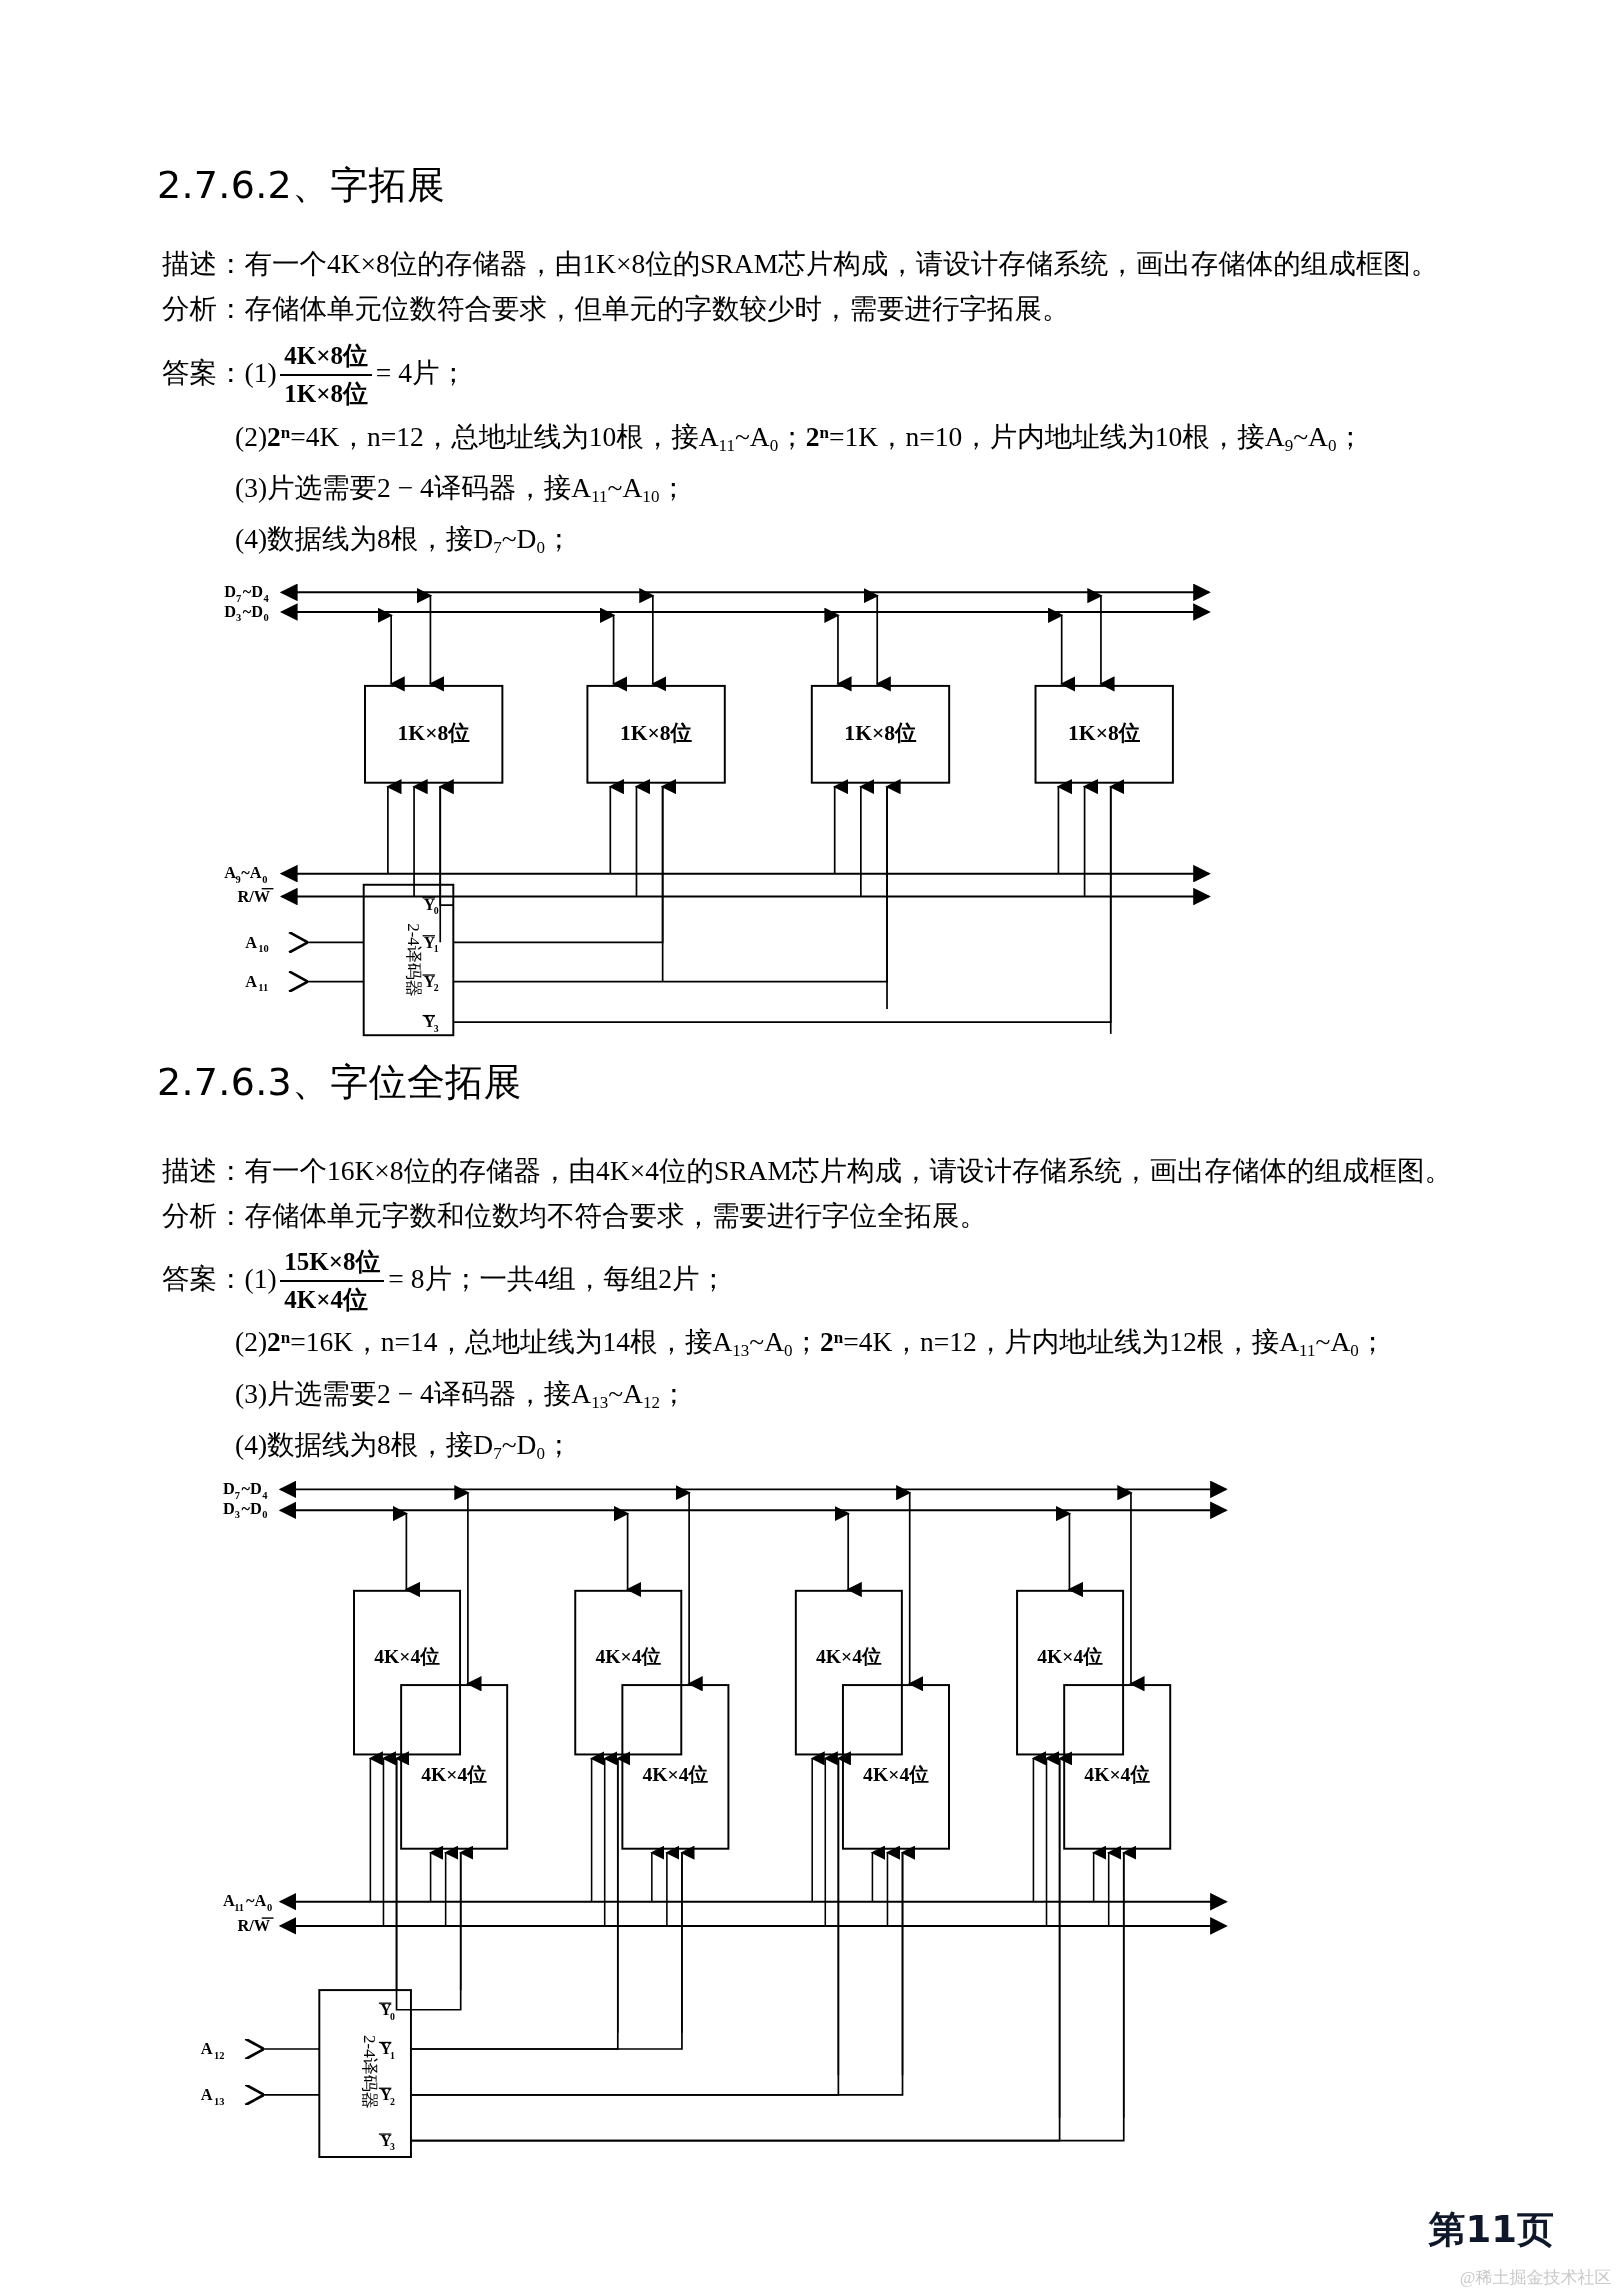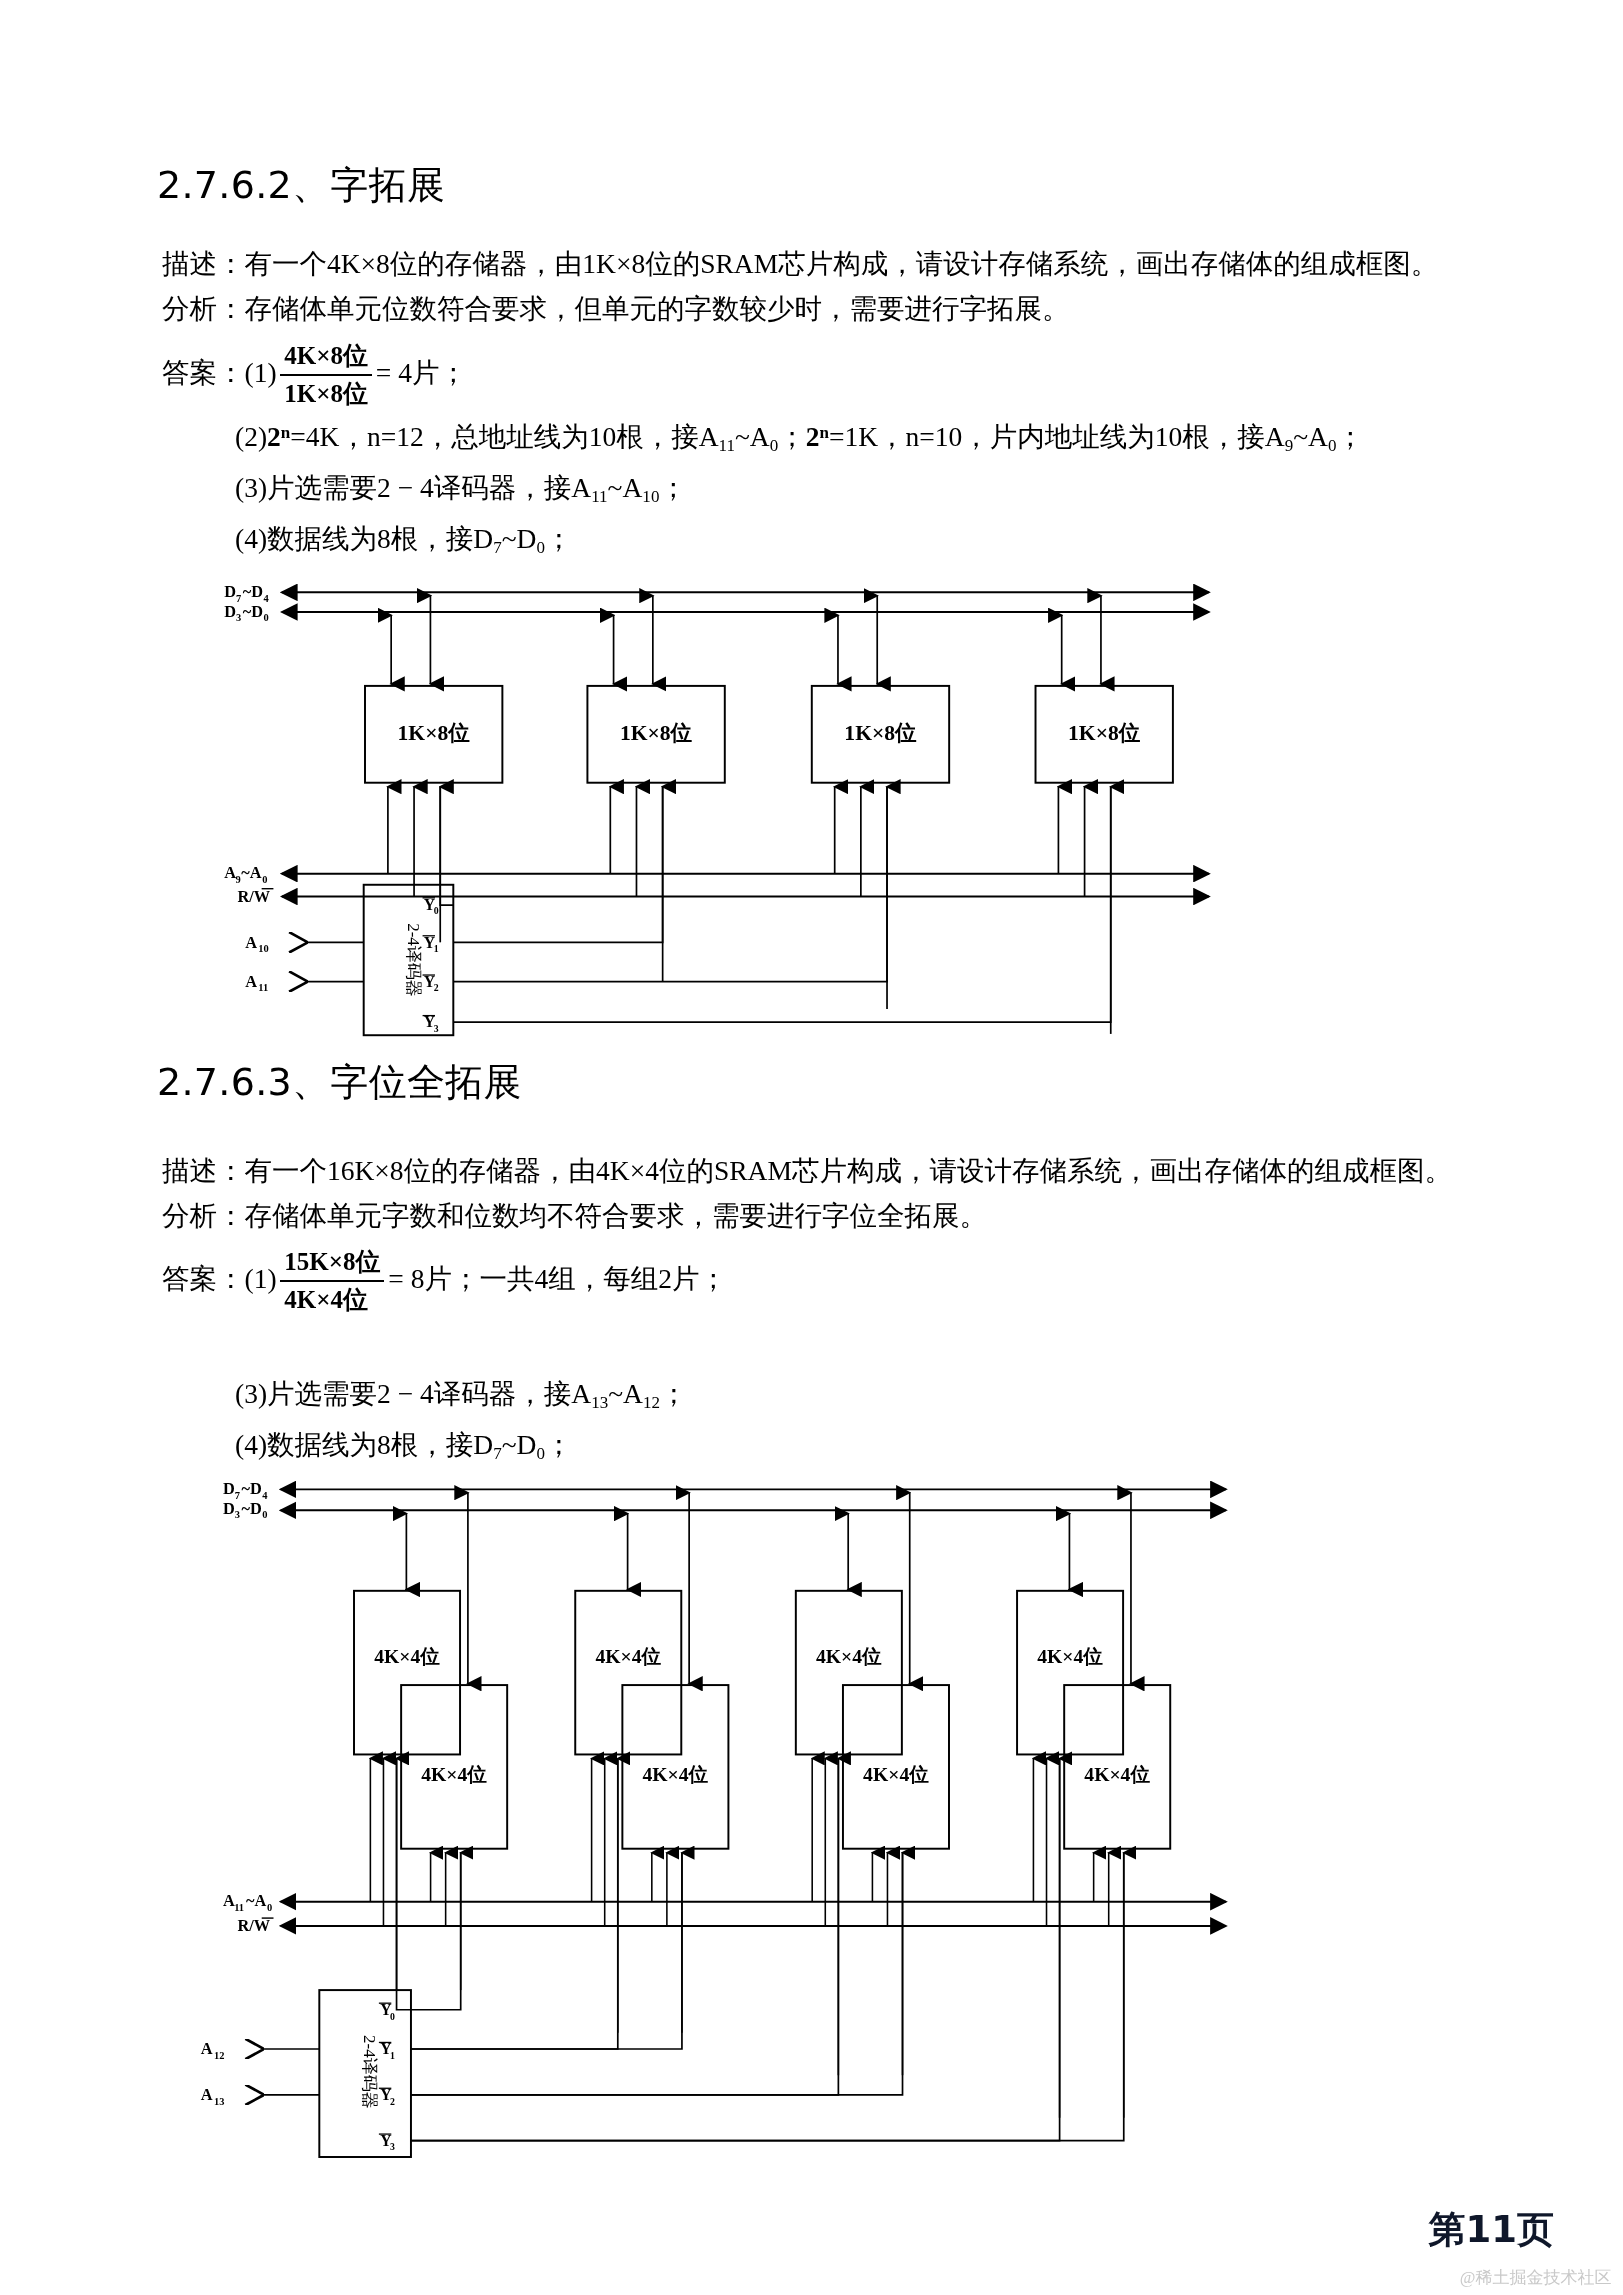--- a/index.html
+++ b/index.html
@@ -260,20 +260,23 @@
   </div>
 
   <div class="para" style="left:154px; top:1197px;">
     <span class="lbl">分析：</span><span>存储体单元字数和位数均不符合要求，需要进行字位全拓展。</span>
   </div>
 
   <div class="para" style="left:154px; top:1246px;">
     <span class="lbl">答案：</span><span>(1)</span><span class="frac"><span class="num">15K×8位</span><span class="den">4K×4位</span></span><span>= 8片；一共4组，每组2片；</span>
   </div>
 
+  <div class="para" style="left:227px; top:1323px;">
+    <span>(2)</span><span class="bold">2</span><sup class="bold">n</sup><span>=16K，n=14，总地址线为14根，接A</span><sub>13</sub><span>~A</span><sub>0</sub><span>；</span><span class="bold">2</span><sup class="bold">n</sup><span>=4K，n=12，片内地址线为12根，接A</span><sub>11</sub><span>~A</span><sub>0</sub><span>；</span>
+  </div>
 
   <div class="para" style="left:227px; top:1375px;">
     <span>(3)</span><span>片选需要2 − 4译码器，接A</span><sub>13</sub><span>~A</span><sub>12</sub><span>；</span>
   </div>
 
   <div class="para" style="left:227px; top:1426px;">
     <span>(4)</span><span>数据线为8根，接D</span><sub>7</sub><span>~D</span><sub>0</sub><span>；</span>
   </div>
 
   <div class="diagram" style="left:177px; top:1473px;">

